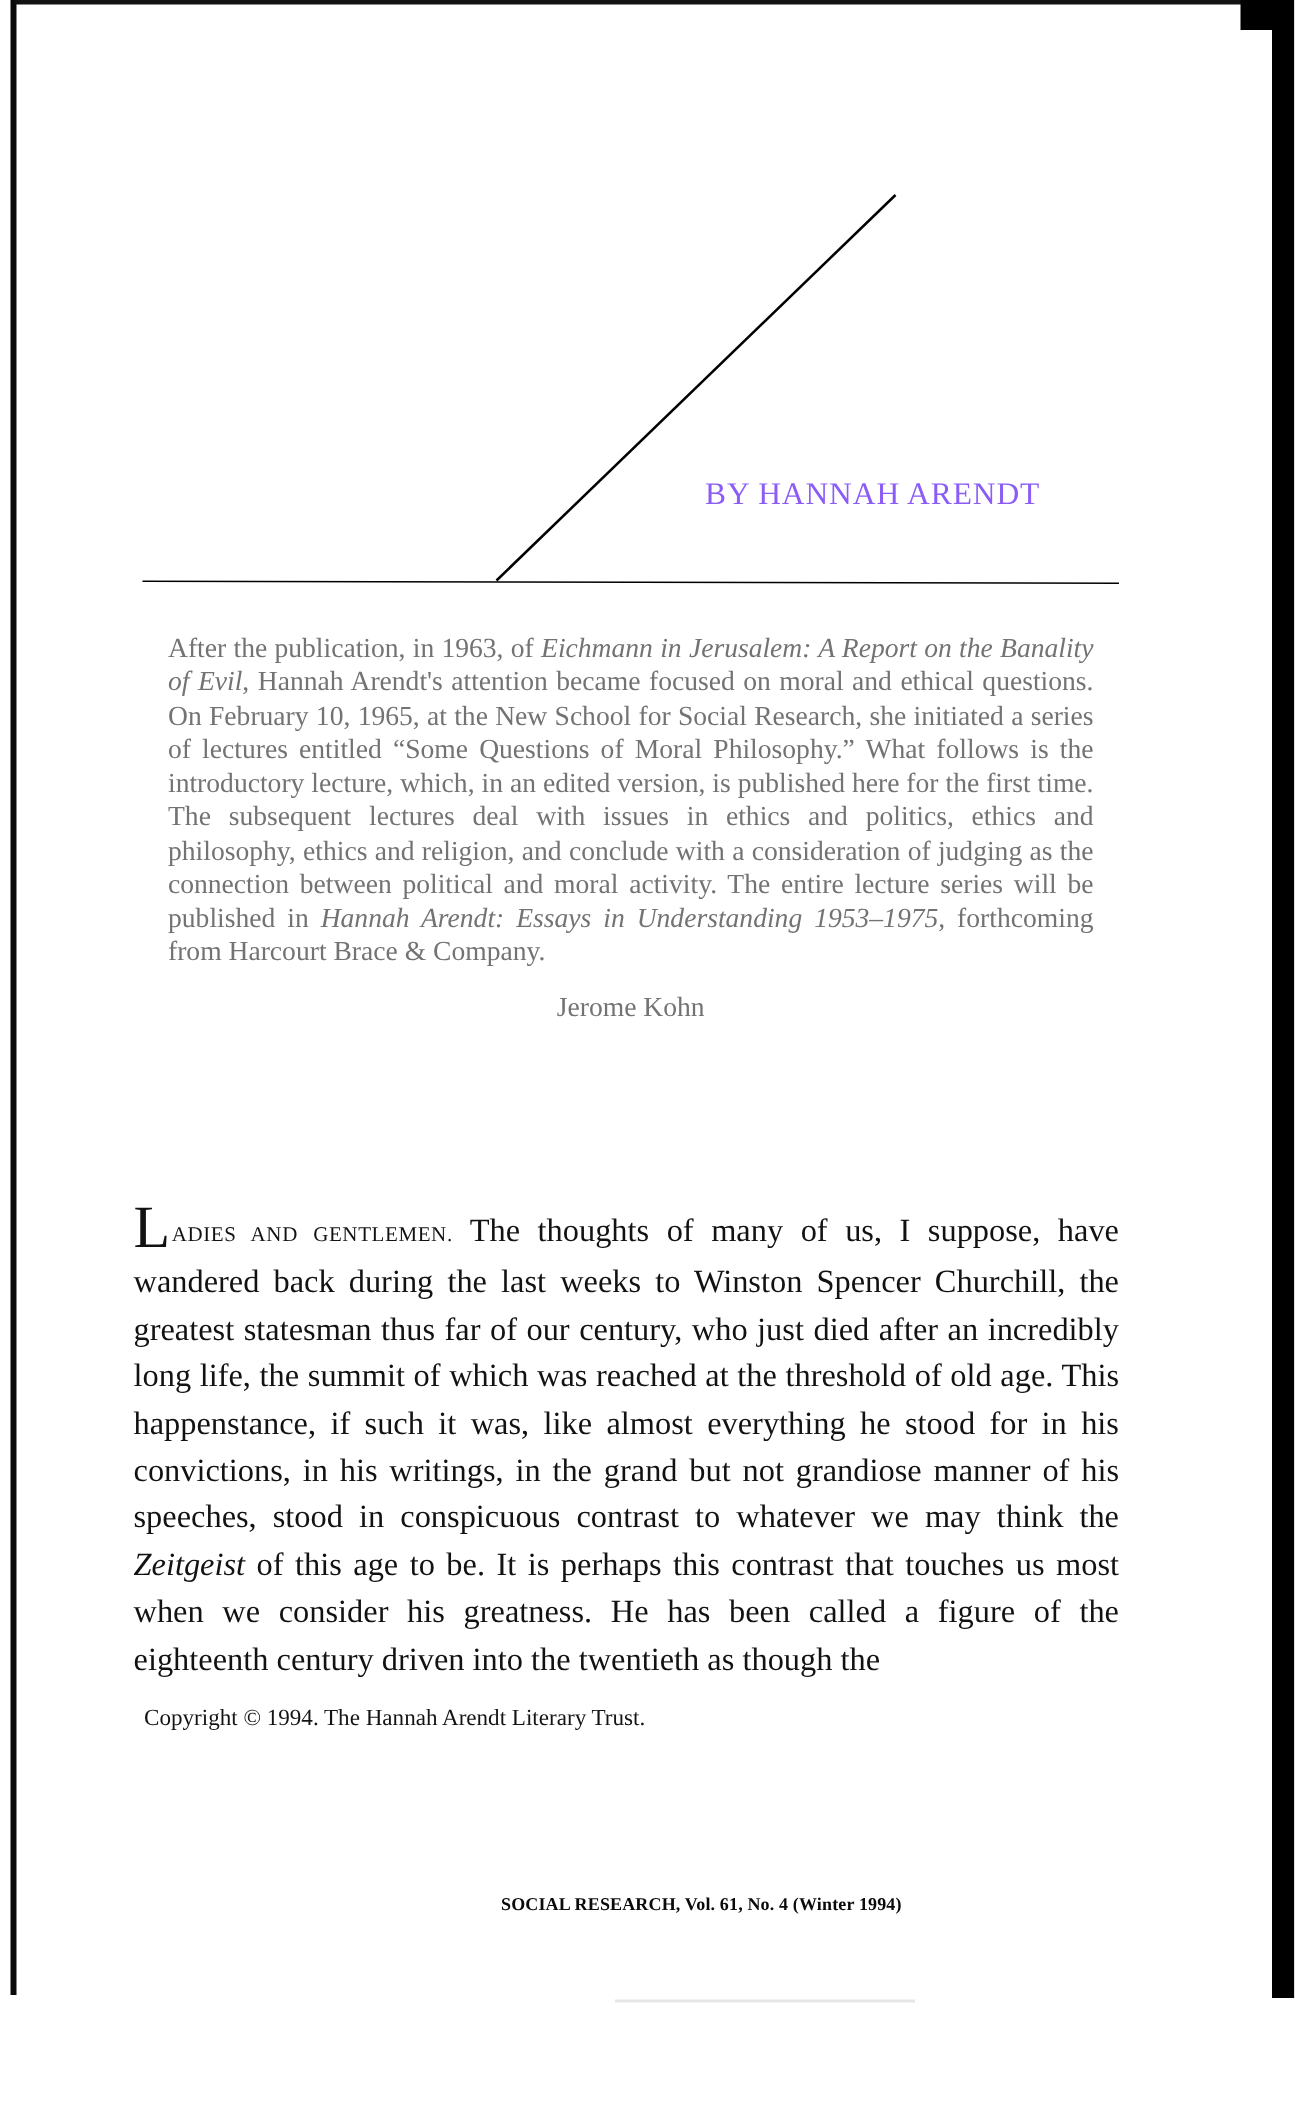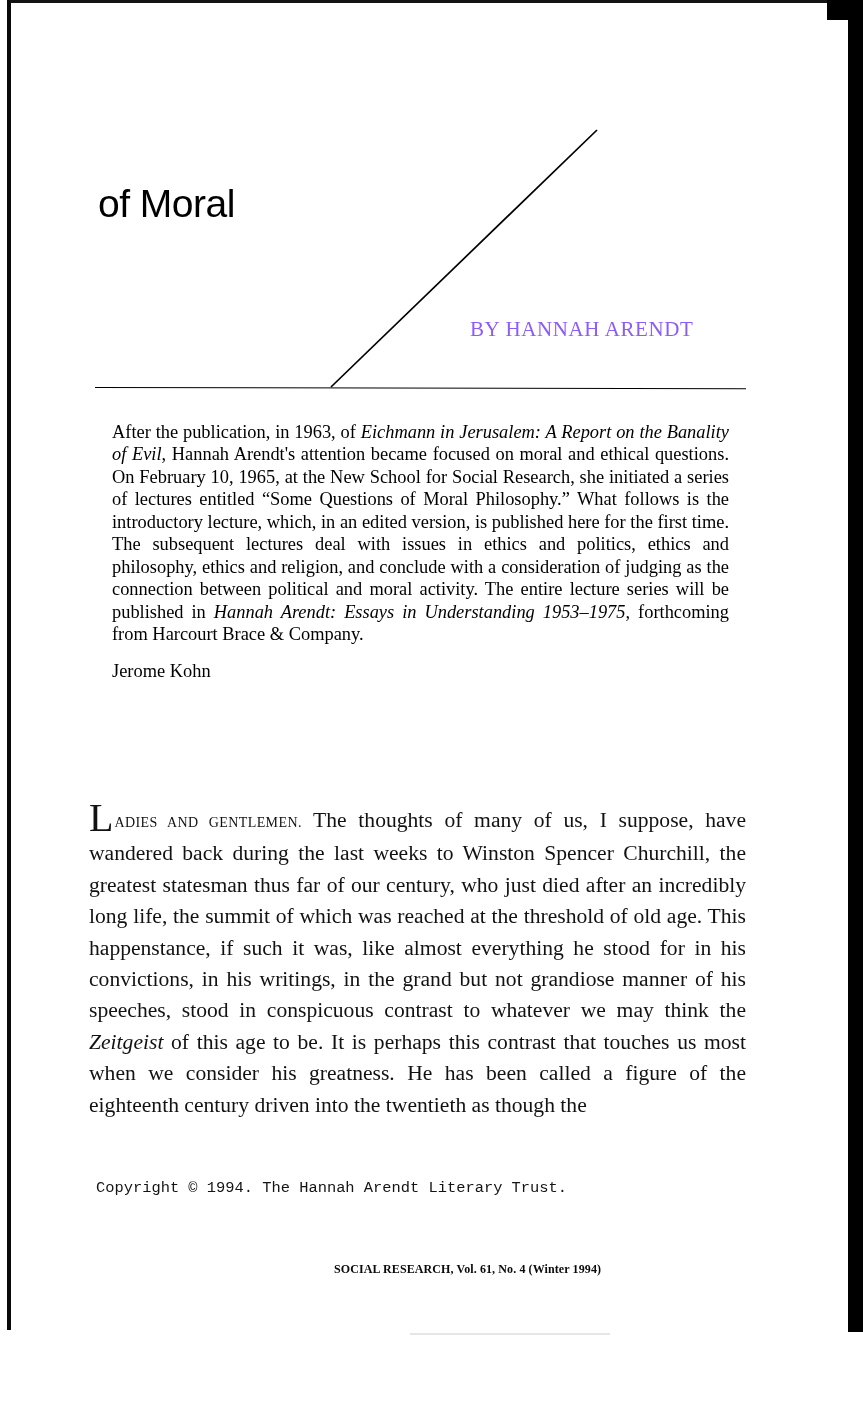--- a/index.html
+++ b/index.html
@@ -137,27 +137,27 @@
   
   .abstract {
     position: absolute;
     left: 112px;
     top: 421px;
     width: 617px;
     font-size: 18.4px;
     line-height: 22.45px;
     text-align: justify;
     text-justify: inter-word;
-    color: #000000;
+    color: #737373;
     hyphens: none;
   }
   .abstract i { font-style: italic; }
   .abstract .signature {
     display: block;
-    text-align: left;
+    text-align: center;
     margin-top: 14px;
     font-style: normal;
   }
 
   
   .body-text {
     position: absolute;
     left: 89px;
     top: 805px;
     width: 657px;
@@ -179,26 +179,25 @@
   }
   .smallcaps {
     font-size: 14px;
     letter-spacing: 0.4px;
   }
 
   
   .copyright {
     position: absolute;
     left: 96px;
-    top: 1178px;
+    top: 1136px;
     font-size: 15.4px;
     line-height: 20px;
     color: #141414;
     white-space: nowrap;
-    font-family: Liberation Mono, monospace;
   }
   .journal-line {
     position: absolute;
     left: 334px;
     top: 1258px;
     font-size: 12px;
     line-height: 22px;
     font-weight: bold;
     letter-spacing: 0.1px;
     color: #0a0a0a;
@@ -214,21 +213,20 @@
   <div class="scan-edge-left-2"></div>
   <div class="scan-edge-right"></div>
   <div class="scan-edge-top"></div>
   <div class="scan-corner-tr"></div>
   <div class="scan-smudge-bottom"></div>
   <div class="scan-edge-bottom"></div>
 
   <div class="masthead">
 
     <div class="doc-title">
-      <span class="tline">of Moral</span>
     </div>
 
     <div class="byline">BY HANNAH ARENDT</div>
 
     <svg class="rule-diag" viewBox="0 0 268 260" width="268" height="260" aria-hidden="true">
       <line x1="1" y1="259" x2="267" y2="2" stroke="#000000" stroke-width="1.7"></line>
     </svg>
 
     <div class="rule-h"></div>
   </div>

